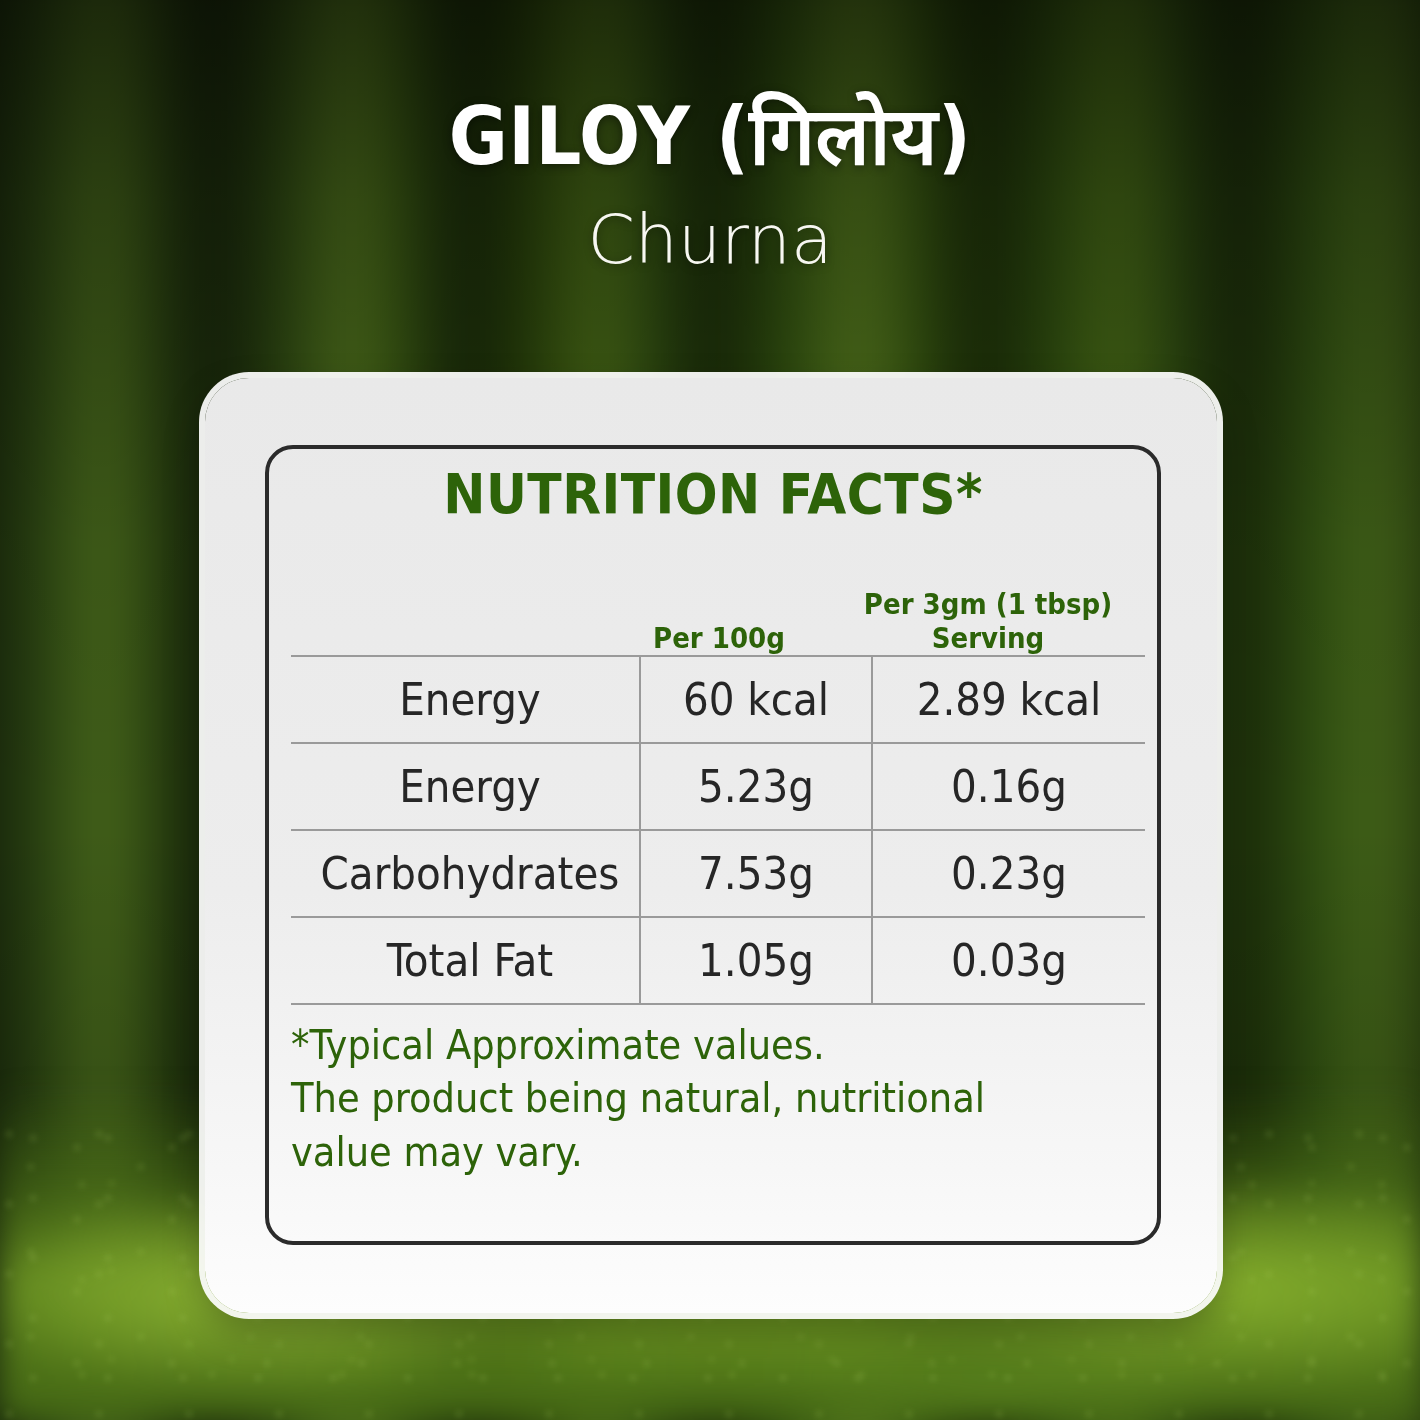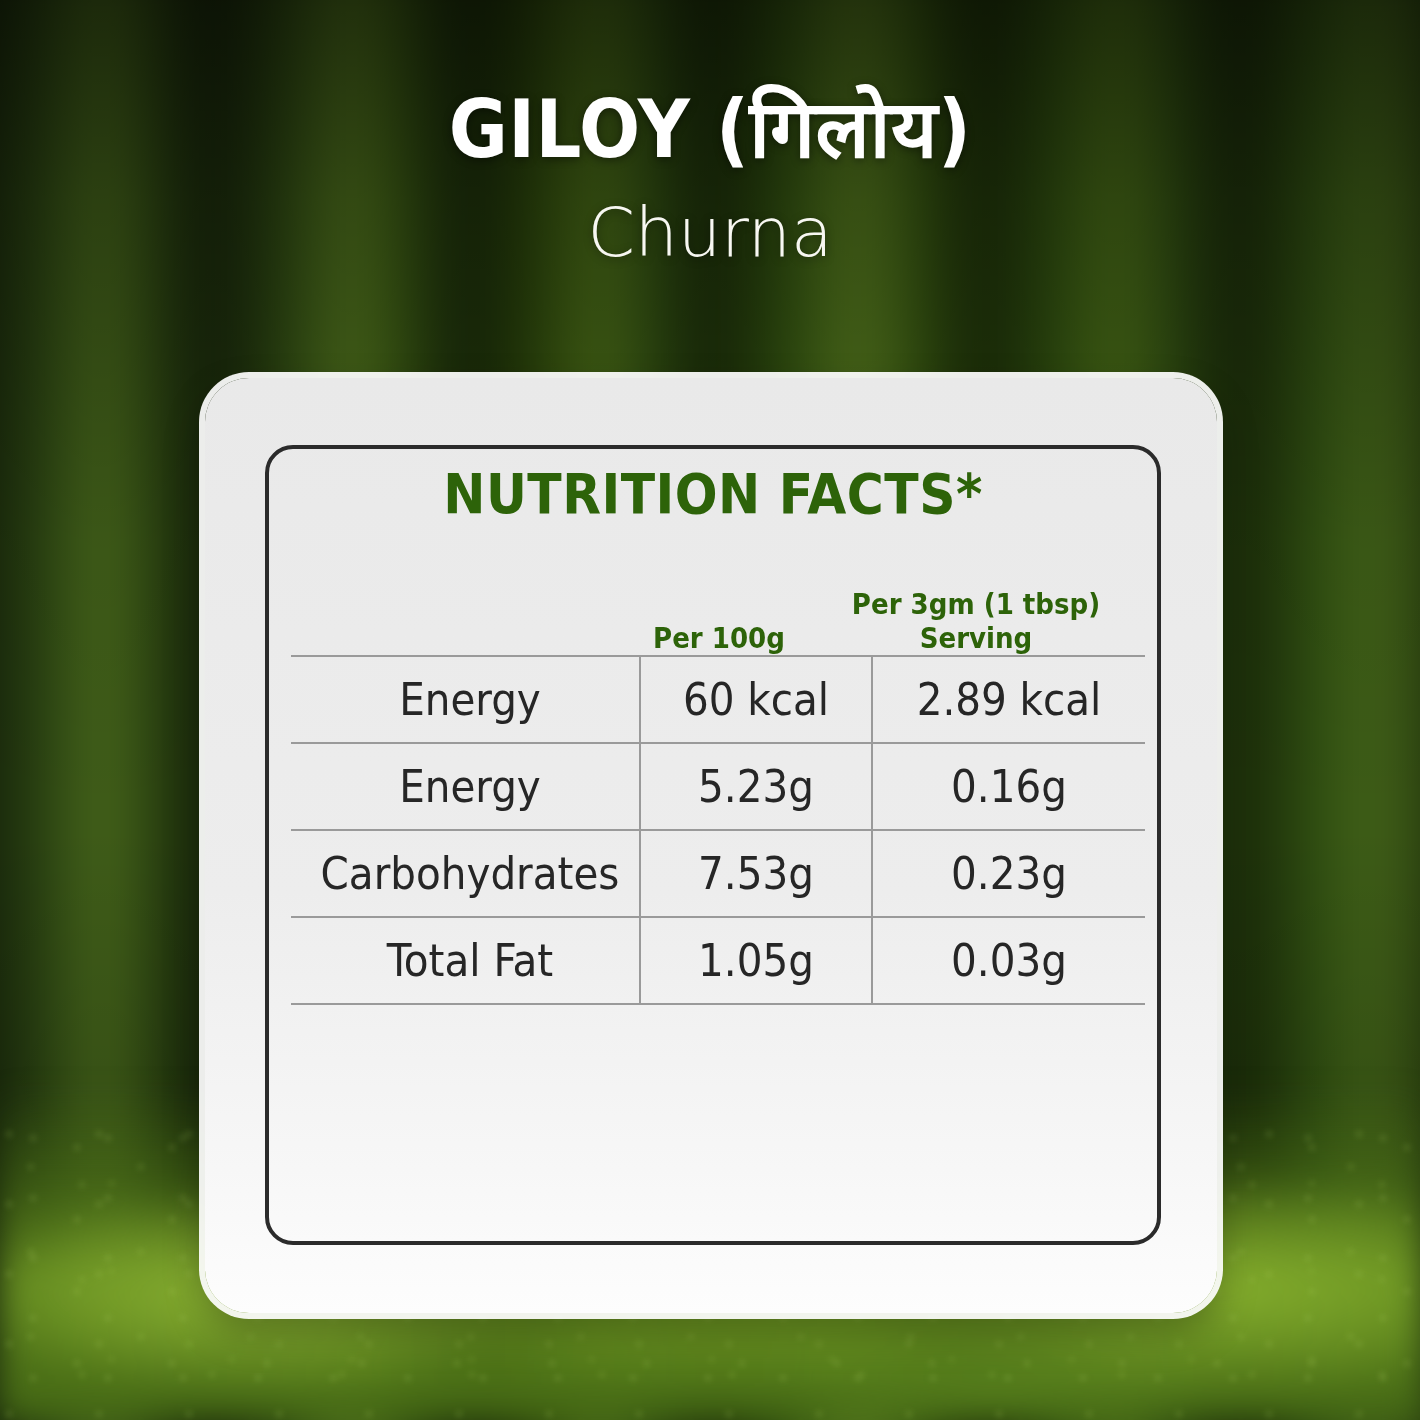--- a/index.html
+++ b/index.html
@@ -90,21 +90,21 @@
   
   .titles {
     position: absolute;
     top: 0;
     left: 0;
     width: 1420px;
     text-align: center;
     z-index: 5;
   }
   .title-main {
-    margin: 0;
+    margin: 7px;
     padding-top: 88px;
     font-family: "Liberation Sans Narrow", "DejaVu Sans Condensed", "Liberation Sans", sans-serif;
     font-weight: 700;
     font-size: 80px;
     line-height: 1.04;
     letter-spacing: 0.5px;
     color: #ffffff;
     text-shadow: 0 2px 10px rgba(0,0,0,0.45);
     font-stretch: condensed;
   }
@@ -171,21 +171,21 @@
     bottom: 0;
     text-align: center;
     font-family: "Liberation Sans Narrow", "DejaVu Sans Condensed", "Liberation Sans", sans-serif;
     font-weight: 700;
     font-size: 29px;
     line-height: 1.15;
     color: #2d6309;
     font-stretch: condensed;
   }
   .col-head.c1 { left: 318px; width: 220px; }
-  .col-head.c2 { left: 540px; width: 290px; margin-top: 36px; }
+  .col-head.c2 { left: 552px; width: 290px; margin-top: 36px; }
 
   
   .nut-table {
     position: absolute;
     left: 22px;
     top: 206px;
     width: 850px;
     border-collapse: collapse;
     table-layout: fixed;
   }
@@ -279,17 +279,20 @@
             <td>0.23g</td>
           </tr>
           <tr>
             <td>Total Fat</td>
             <td>1.05g</td>
             <td>0.03g</td>
           </tr>
         </tbody>
       </table>
 
+      <div class="footnote">*Typical Approximate values.
+The product being natural, nutritional
+value may vary.</div>
 
     </div>
   </div>
 
 </div>
 
 </body></html>

